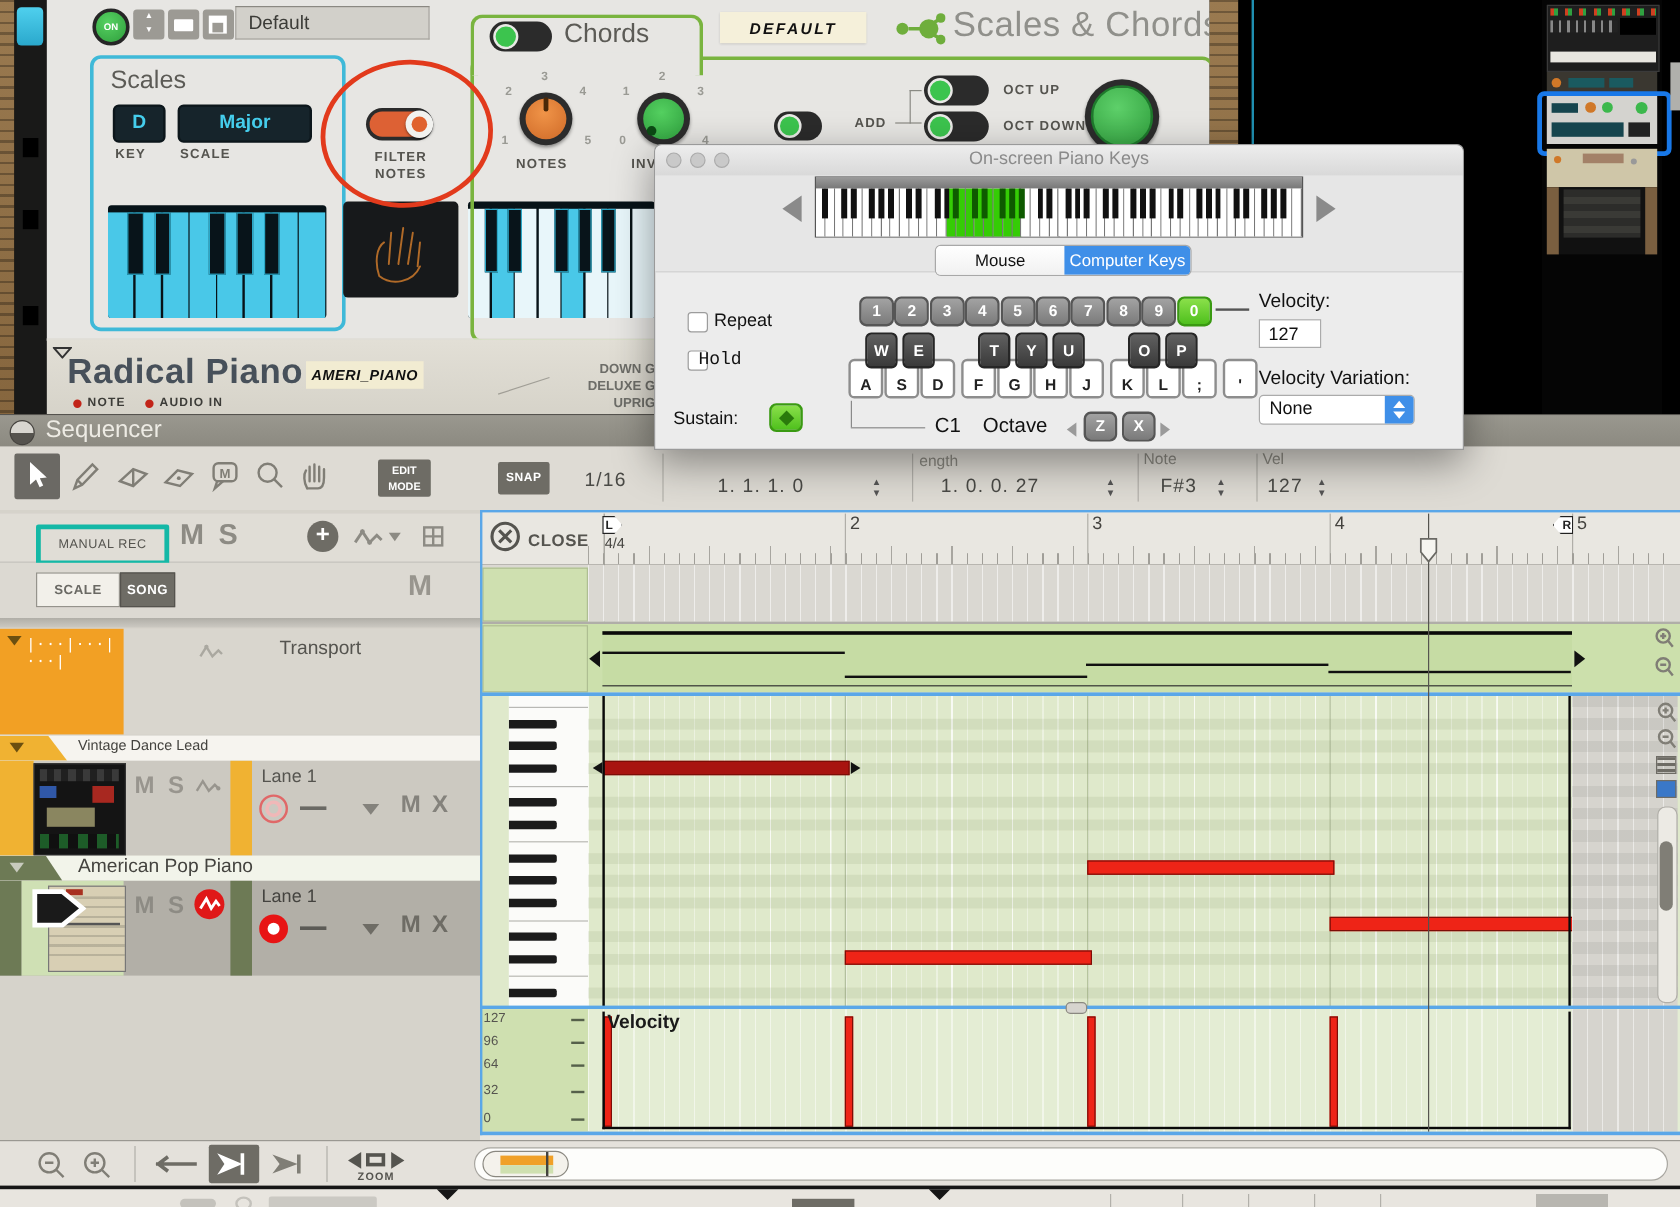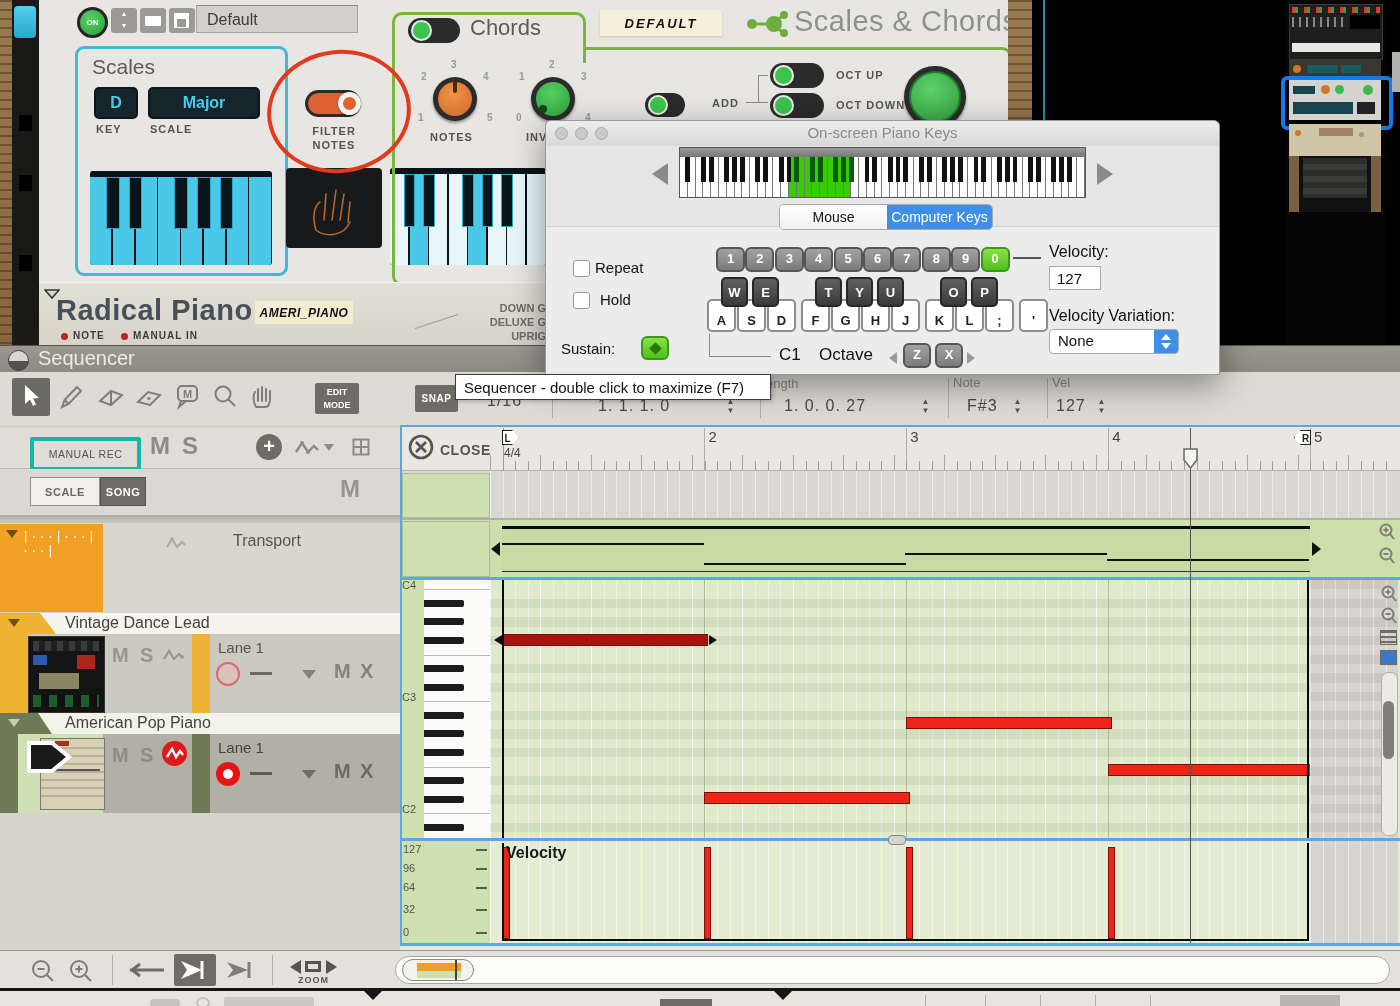--- a/index.html
+++ b/index.html
@@ -187,21 +187,21 @@
   </div>
 
   <div class="abs" style="left:39px;top:282px;width:969px;height:63px;background:linear-gradient(#e2dfd6,#d6d3c9);border-top:1px solid #f4f2ec;">
     <svg class="abs" style="left:5px;top:6px;" width="16" height="10">
         <path d="M1 1 L15 1 L8 9 Z" fill="#dcd9d0" stroke="#333" stroke-width="1.6"></path>
       </svg>
     <div class="abs" style="left:17px;top:11px;font-size:29px;font-weight:bold;color:#47505a;letter-spacing:.5px;">Radical Piano</div>
     <div class="abs" style="left:22px;top:50px;width:7px;height:7px;border-radius:50%;background:#c22418;"></div>
     <div class="abs" style="left:34px;top:47px;font-size:10px;font-weight:bold;color:#3c3c38;letter-spacing:1px;">NOTE</div>
     <div class="abs" style="left:82px;top:50px;width:7px;height:7px;border-radius:50%;background:#c22418;"></div>
-    <div class="abs" style="left:94px;top:47px;font-size:10px;font-weight:bold;color:#3c3c38;letter-spacing:1px;">MANUAL IN</div>
+    <div class="abs" style="left:94px;top:47px;font-size:10px;font-weight:bold;color:#3c3c38;letter-spacing:1px;">AUDIO IN</div>
     <div class="abs" style="left:216px;top:18px;width:98px;height:23px;background:#f2ecd2;font-size:12px;font-weight:bold;letter-spacing:.5px;display:flex;align-items:center;justify-content:center;color:#111;font-style:italic;">AMERI_PIANO</div>
     <div class="abs" style="left:375px;top:38px;width:45px;height:1px;background:#a09e96;transform:rotate(-18deg);"></div>
     <div class="abs" style="left:415px;top:18px;width:92px;text-align:right;font-size:11px;font-weight:bold;color:#6d6d68;line-height:14px;">
       <span>DOWN G</span><br>
       <span>DELUXE G</span><br>
       <span>UPRIG</span>
     </div>
   </div>
 
   <div class="abs" style="left:1008px;top:0;width:24px;height:345px;background:repeating-linear-gradient(180deg,rgba(0,0,0,.28) 0 2px,transparent 2px 9px),linear-gradient(#9a7a50,#86663e);"></div>
@@ -347,21 +347,21 @@
       <svg class="abs" style="left:165px;top:12px;" width="22" height="14">
           <path d="M2 11 L7 3 L12 11 L17 6 L20 9" stroke="#aaa8a0" stroke-width="2" fill="none"></path>
           <circle cx="7" cy="3" r="1.8" fill="#aaa8a0"></circle>
         </svg>
       <div class="abs" style="left:233px;top:8px;font-size:16px;color:#55544f;">Transport</div>
     </div>
 
     <div class="abs" style="left:0;top:188px;width:400px;height:21px;background:#f6f4ef;">
       <div class="abs" style="left:0;top:0;width:56px;height:21px;background:#f0b232;clip-path:polygon(0 0,40px 0,56px 100%,0 100%);"></div>
       <div class="abs tri-dn" style="left:8px;top:6px;"></div>
-      <div class="abs" style="left:65px;top:1px;font-size:16px;color:#44433f;">Vintage Dance Lead</div>
+      <div class="abs" style="left:65px;top:1px;font-size:12px;color:#44433f;">Vintage Dance Lead</div>
     </div>
     <div class="abs" style="left:0;top:209px;width:400px;height:79px;background:#ccc9c1;">
       <div class="abs" style="left:0;top:0;width:28px;height:79px;background:#f0b232;"></div>
       <div class="abs" style="left:28px;top:2px;width:75px;height:75px;background:#141414;border:1px solid #333;">
         <div class="abs" style="left:4px;top:4px;width:66px;height:10px;background:repeating-linear-gradient(90deg,#3a3a3a 0 6px,#202020 6px 12px);"></div>
         <div class="abs" style="left:4px;top:18px;width:14px;height:10px;background:#3058a8;"></div>
         <div class="abs" style="left:48px;top:18px;width:18px;height:14px;background:#a82820;"></div>
         <div class="abs" style="left:10px;top:36px;width:40px;height:16px;background:#8a8660;"></div>
         <div class="abs" style="left:4px;top:58px;width:66px;height:12px;background:repeating-linear-gradient(90deg,#1d5c28 0 8px,#101010 8px 16px);"></div>
       </div>
@@ -465,25 +465,20 @@
         </svg>
       <svg class="abs" style="left:978px;top:26px;" width="18" height="20">
           <circle cx="8" cy="8" r="5.5" class="mg"></circle>
           <path d="M12 12 L16 17 M5.5 8 H10.5" class="mg"></path>
         </svg>
     </div>
 
     <div class="abs" style="left:0;top:152px;width:1000px;height:3px;background:#5aa7e8;"></div>
 
     <div class="abs" style="left:0;top:155px;width:1000px;height:259px;background:#dfe9cb;">
-      <div class="abs" id="octGutter" style="left:0;top:0;width:24px;height:259px;background:#cfe0b0;border-right:1px solid #9aaa80;">
-          <div style="position: absolute; left: 2px; top: -1px; font-size: 11px; color: rgb(85, 84, 79);">C4</div>
-          <div style="position: absolute; left: 2px; top: 111px; font-size: 11px; color: rgb(85, 84, 79);">C3</div>
-          <div style="position: absolute; left: 2px; top: 222.9px; font-size: 11px; color: rgb(85, 84, 79);">C2</div>
-        </div>
       <div class="abs" id="keysGutter" style="left:24px;top:0;width:66px;height:259px;background:#fbfbf9;border-right:1px solid #44433f;overflow:hidden;">
           <div style="position: absolute; left: 0px; top: 9.3px; width: 66px; height: 1px; background: rgb(184, 184, 180);"></div>
           <div style="position: absolute; left: 0px; top: 19.7px; width: 40px; height: 7px; background: rgb(27, 27, 27); border-radius: 0px 2px 2px 0px;"></div>
           <div style="position: absolute; left: 0px; top: 38.3px; width: 40px; height: 7px; background: rgb(27, 27, 27); border-radius: 0px 2px 2px 0px;"></div>
           <div style="position: absolute; left: 0px; top: 57px; width: 40px; height: 7px; background: rgb(27, 27, 27); border-radius: 0px 2px 2px 0px;"></div>
           <div style="position: absolute; left: 0px; top: 74.6px; width: 66px; height: 1px; background: rgb(184, 184, 180);"></div>
           <div style="position: absolute; left: 0px; top: 85px; width: 40px; height: 7px; background: rgb(27, 27, 27); border-radius: 0px 2px 2px 0px;"></div>
           <div style="position: absolute; left: 0px; top: 103.6px; width: 40px; height: 7px; background: rgb(27, 27, 27); border-radius: 0px 2px 2px 0px;"></div>
           <div style="position: absolute; left: 0px; top: 121.3px; width: 66px; height: 1px; background: rgb(184, 184, 180);"></div>
           <div style="position: absolute; left: 0px; top: 131.6px; width: 40px; height: 7px; background: rgb(27, 27, 27); border-radius: 0px 2px 2px 0px;"></div>
@@ -737,21 +732,21 @@
       </div>
 
     <div class="abs" style="left:233px;top:83px;width:212px;height:24px;border:1px solid #a8a8a8;border-radius:5px;overflow:hidden;background:#fff;z-index:5;">
       <div class="abs" style="left:0;top:0;width:107px;height:24px;background:linear-gradient(#fff,#f1f1f1);font-size:14px;color:#111;display:flex;align-items:center;justify-content:center;">Mouse</div>
       <div class="abs" style="left:107px;top:0;width:105px;height:24px;background:#3f8fe8;font-size:14px;color:#fff;display:flex;align-items:center;justify-content:center;">Computer Keys</div>
     </div>
 
     <div class="chk" style="left:27px;top:139px;"></div>
     <div class="dlg-txt" style="left:49px;top:138px;">Repeat</div>
     <div class="chk" style="left:27px;top:171px;"></div>
-    <div class="dlg-txt" style="left:54px;top:170px;">Hold</div>
+    <div class="dlg-txt" style="left:36px;top:170px;font-family:Liberation Mono, monospace;">Hold</div>
     <div class="dlg-txt" style="left:15px;top:219px;">Sustain:</div>
     <div class="abs" style="left:95px;top:215px;width:28px;height:24px;border-radius:6px;background:linear-gradient(#8ae04a,#4fc01d);border:2px solid #3a9a12;box-sizing:border-box;">
       <div class="abs" style="left:8px;top:6px;width:9px;height:9px;background:#2a7a0c;transform:rotate(45deg);"></div>
     </div>
 
     <div id="numRow">
         <div class="num-key" style="position: absolute; left: 170px; top: 126px;">1</div>
         <div class="num-key" style="position: absolute; left: 199.4px; top: 126px;">2</div>
         <div class="num-key" style="position: absolute; left: 228.8px; top: 126px;">3</div>
         <div class="num-key" style="position: absolute; left: 258.2px; top: 126px;">4</div>
@@ -799,15 +794,14 @@
     <div class="dlg-txt" style="left:503px;top:186px;font-size:16px;">Velocity Variation:</div>
     <div class="abs" style="left:503px;top:208px;width:130px;height:25px;background:#fff;border:1px solid #ababab;border-radius:4px;box-sizing:border-box;">
       <div class="abs" style="left:8px;top:2px;font-size:15px;color:#111;">None</div>
       <div class="abs" style="right:0;top:0;width:24px;height:23px;background:#3f8fe8;border-radius:0 3px 3px 0;">
         <div class="abs" style="left:7px;top:4px;width:0;height:0;border-left:5px solid transparent;border-right:5px solid transparent;border-bottom:6px solid #fff;"></div>
         <div class="abs" style="left:7px;top:13px;width:0;height:0;border-left:5px solid transparent;border-right:5px solid transparent;border-top:6px solid #fff;"></div>
       </div>
     </div>
   </div>
 
-  <div class="abs" style="left:455px;top:374px;width:316px;height:26px;background:#fff;border:1px solid #3c3c3c;box-shadow:2px 2px 4px rgba(0,0,0,.2);font-size:15px;color:#111;line-height:25px;padding-left:8px;box-sizing:border-box;z-index:60;">Sequencer - double click to maximize (F7)</div>
 
 </div>
 
 </body></html>

